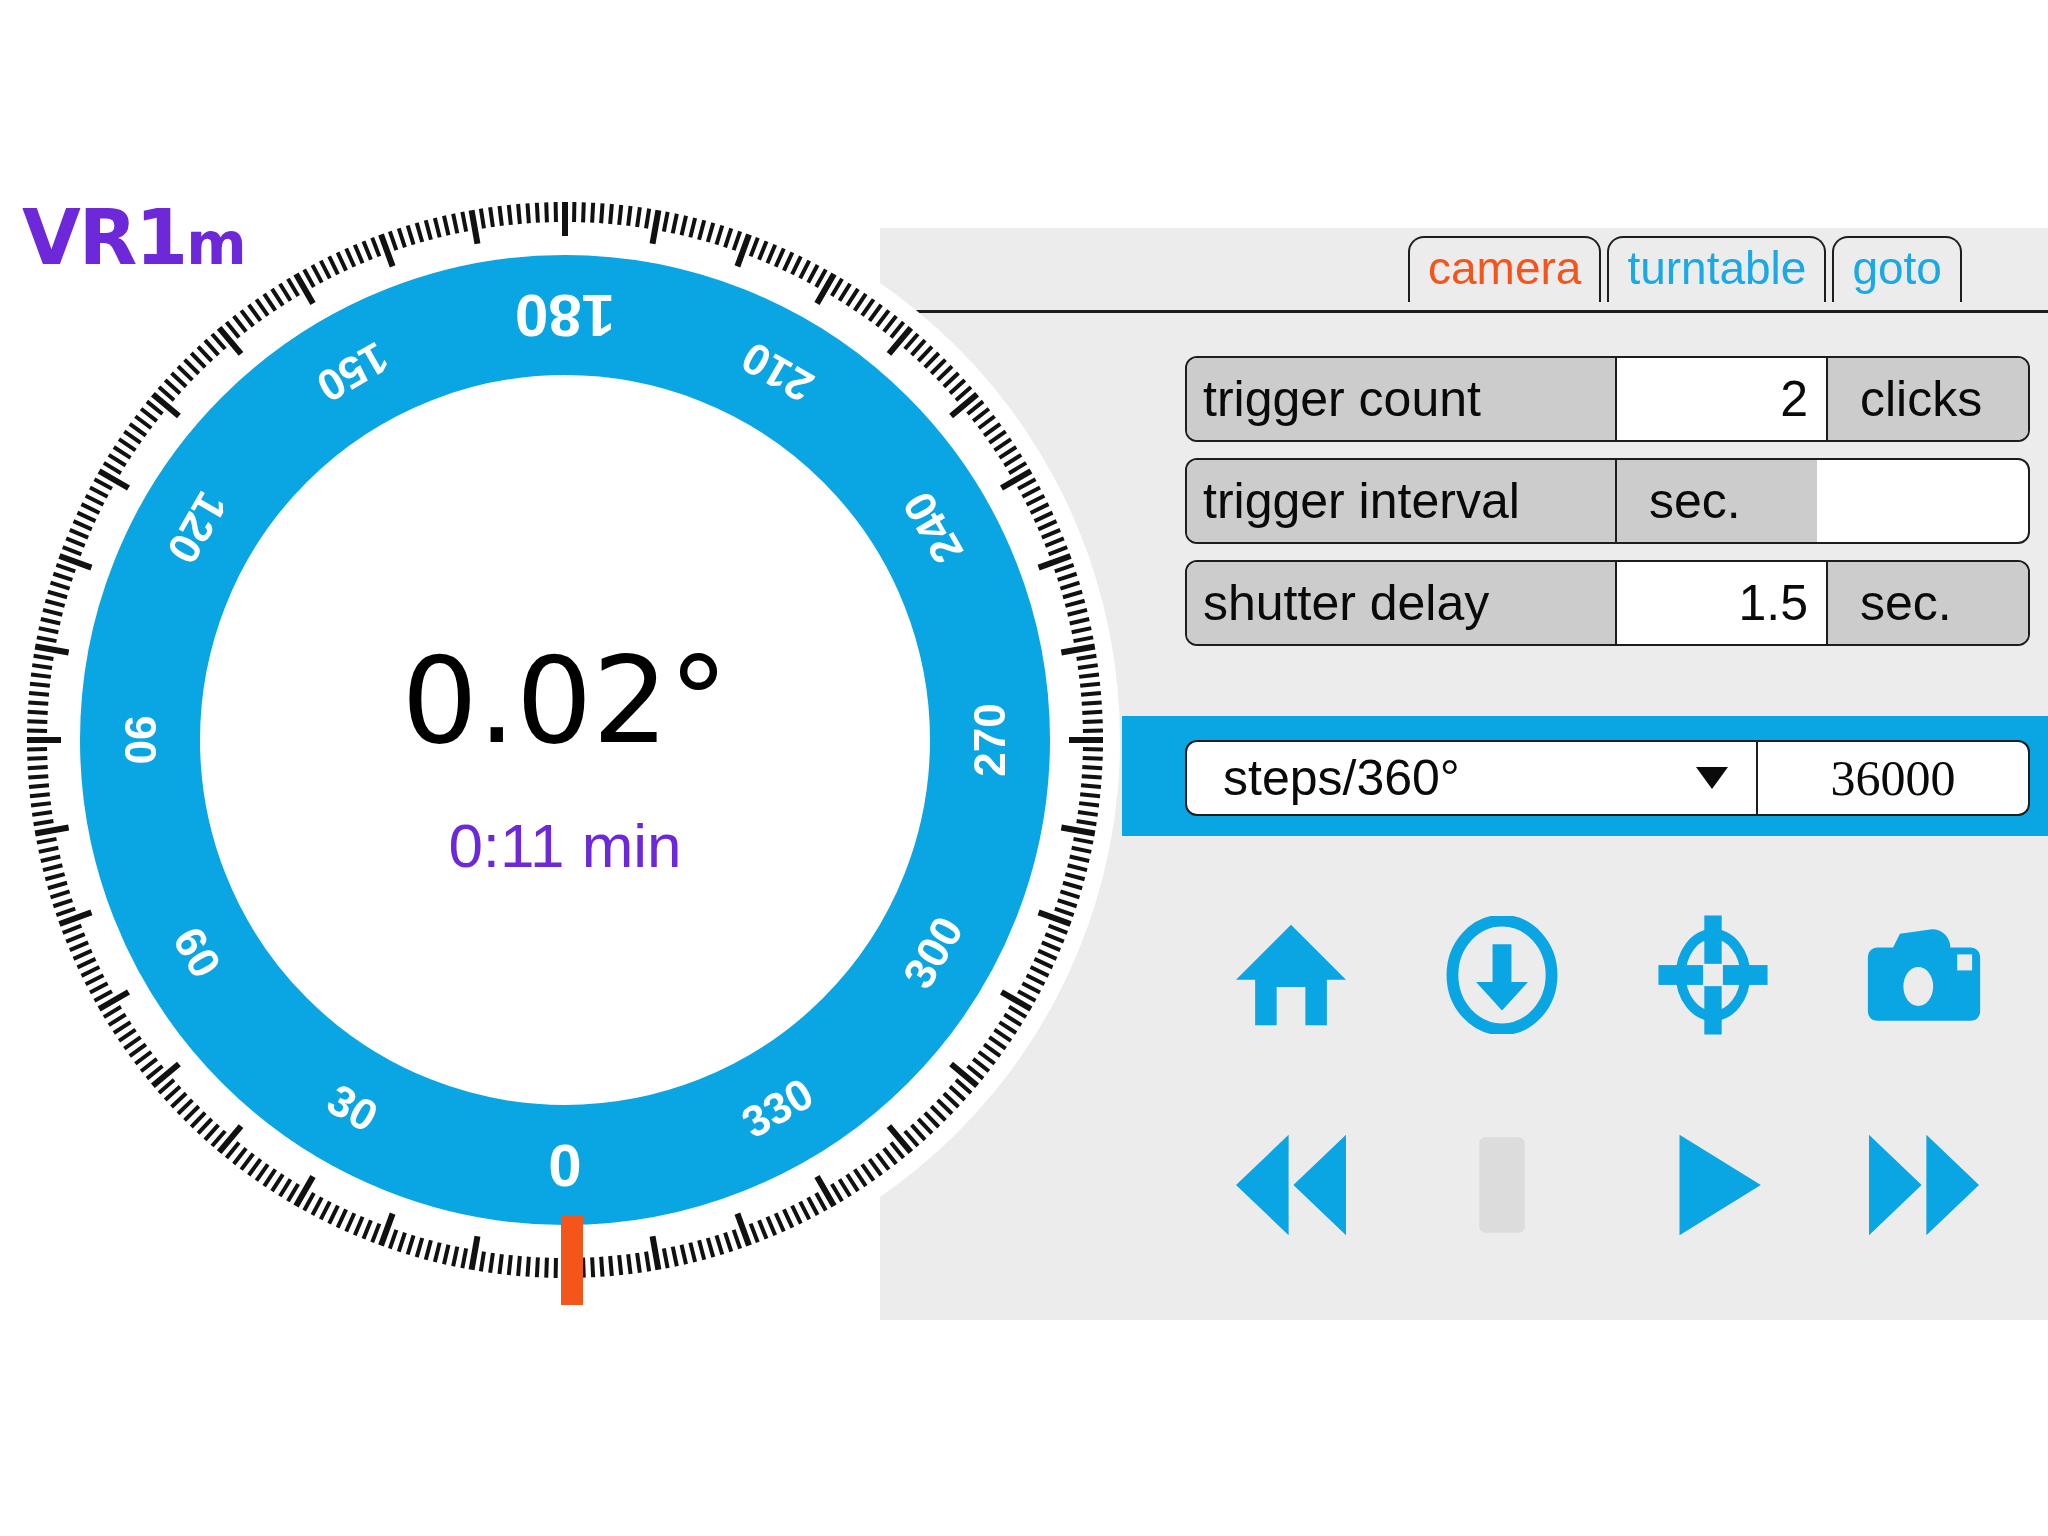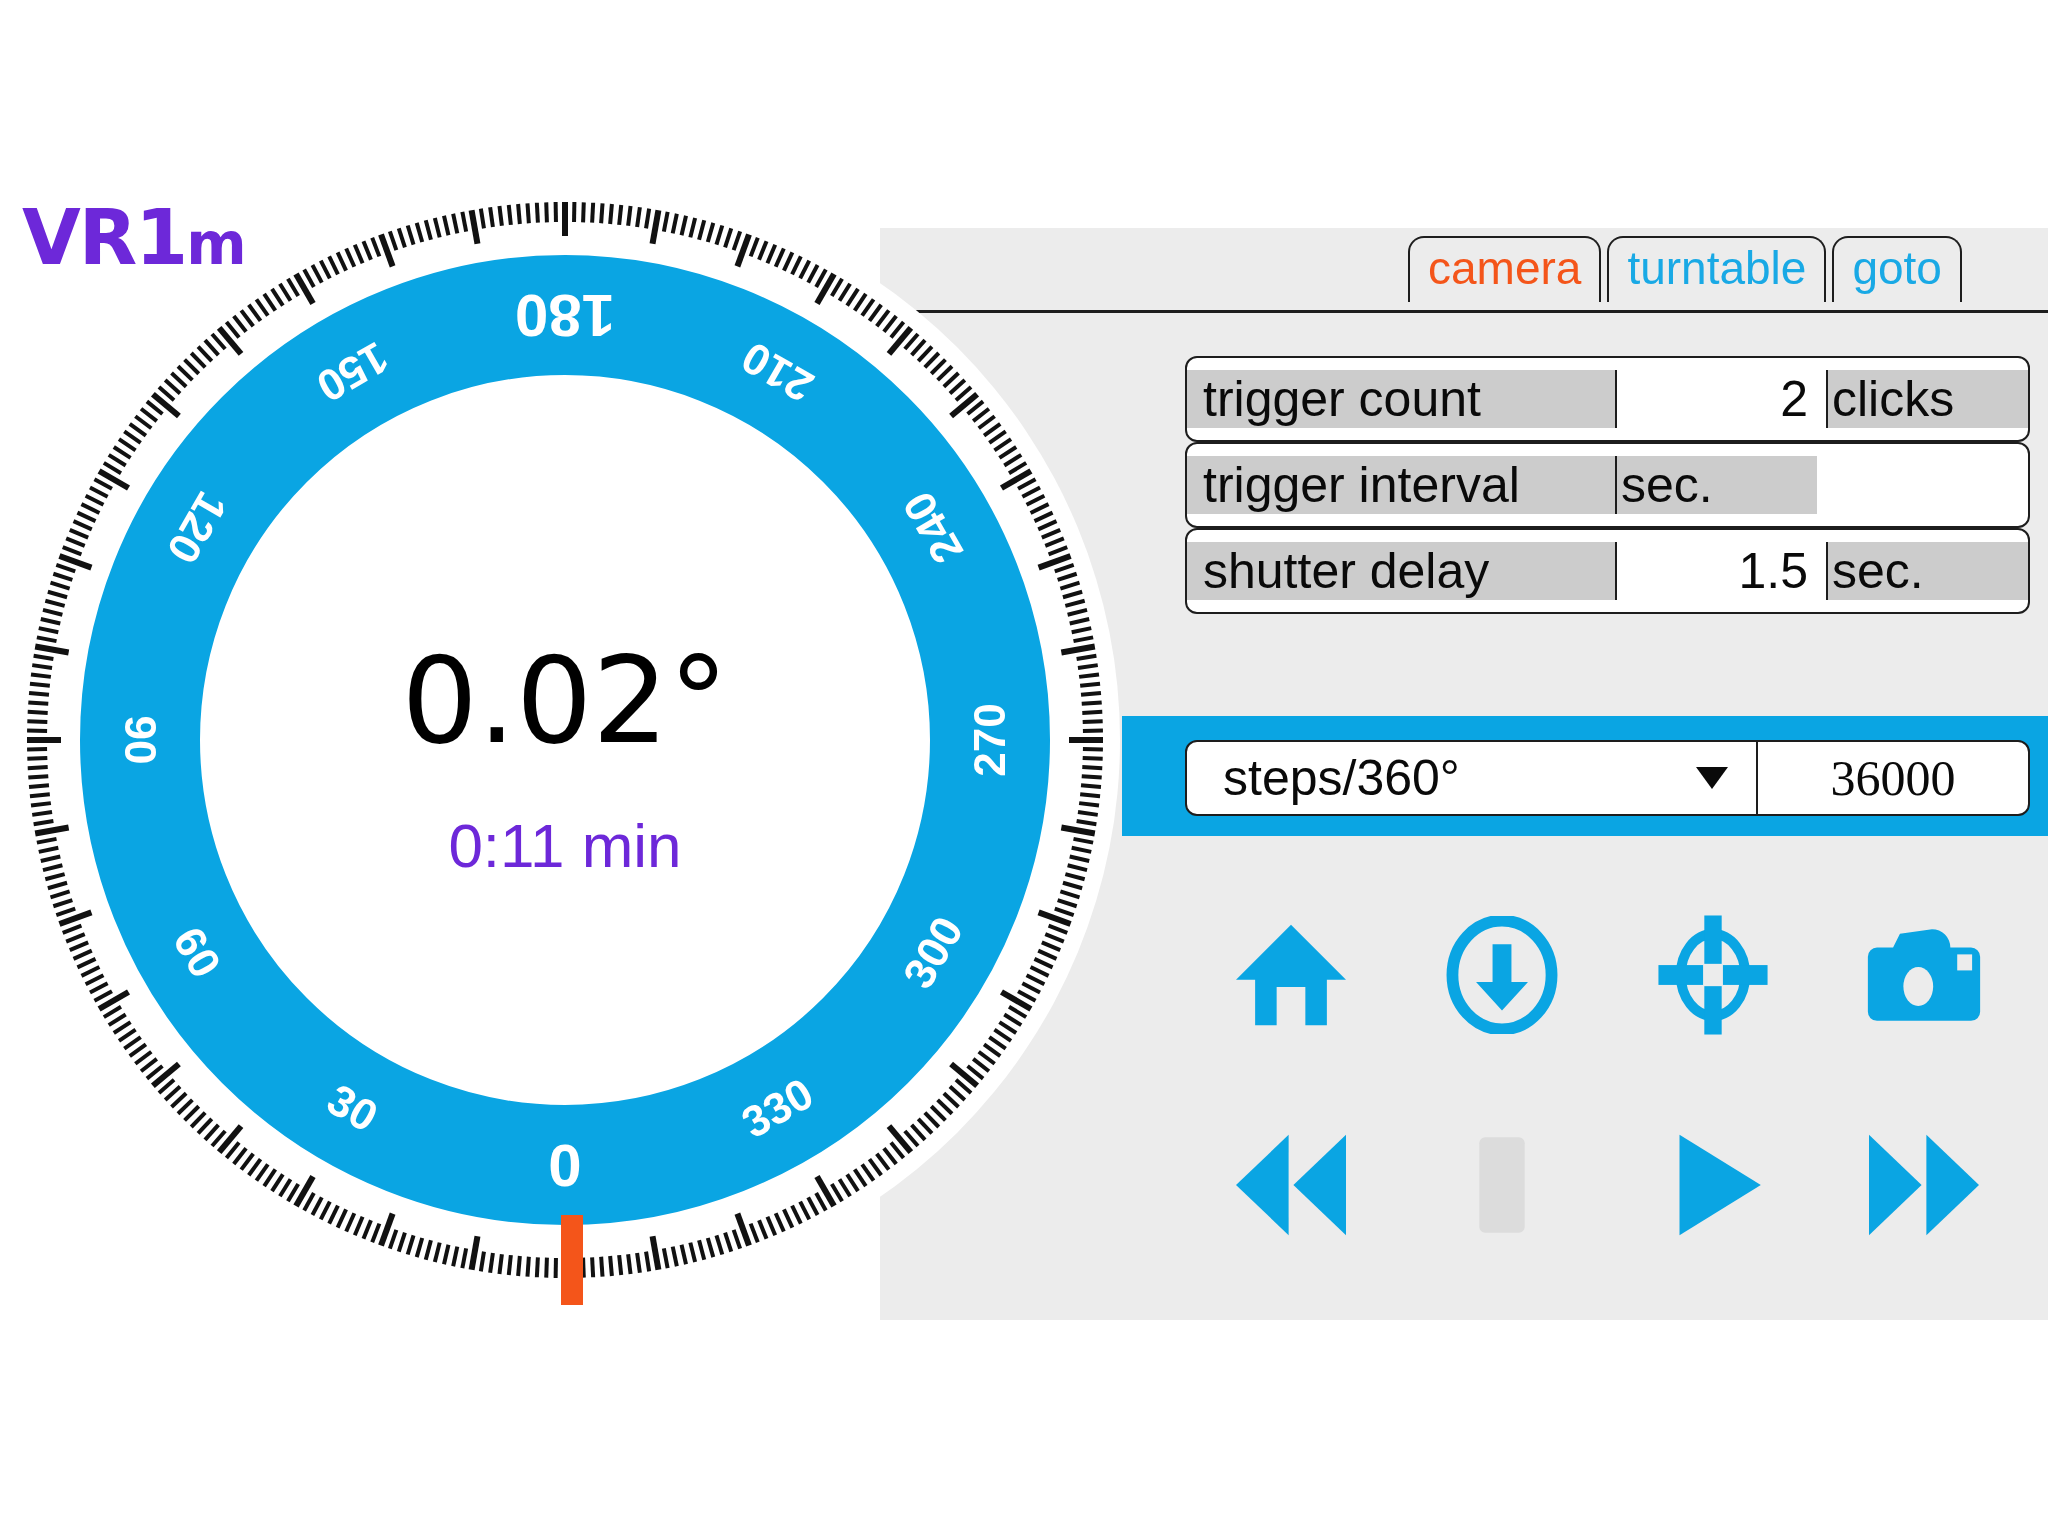--- a/index.html
+++ b/index.html
@@ -40,39 +40,39 @@
     background:#ececec;
     padding:6px 18px 10px 18px;
     font-size:46px;line-height:1.05;
     color:#19a9e5;
     position:relative;
   }
   .tab.active{color:#f4551a;background:#ececec;z-index:6;}
   
   #params{position:absolute;left:1185px;top:356px;width:845px;}
   .prow{
-    display:flex;height:86px;
+    display:flex;margin-bottom:16px;height:86px;
     border:2px solid #1d1d1d;border-radius:12px;
-    overflow:hidden;box-sizing:border-box;background:#fff;align-items:center;
+    overflow:hidden;box-sizing:border-box;background:#fff;
   }
   .prow .lbl{
     flex:0 0 430px;background:#cccccc;
     display:flex;align-items:center;padding-left:16px;
     font-size:50px;color:#0a0a0a;
     border-right:2px solid #1d1d1d;box-sizing:border-box;
   }
   .prow .val{
     flex:1;background:#ffffff;
     display:flex;align-items:center;justify-content:flex-end;
     padding-right:18px;font-size:50px;color:#0a0a0a;
     border-right:2px solid #1d1d1d;box-sizing:border-box;
   }
   .prow .unit{
     flex:0 0 200px;background:#cccccc;
-    display:flex;align-items:center;padding-left:4px;
+    display:flex;align-items:center;padding-left:32px;
     font-size:50px;color:#0a0a0a;box-sizing:border-box;
   }
   
   #bluebar{
     position:absolute;left:1122px;top:716px;width:926px;height:120px;
     background:#0aa5e3;
   }
   #stepsrow{
     position:absolute;left:1185px;top:740px;width:845px;height:76px;
     display:flex;border:2px solid #1d1d1d;border-radius:12px;

